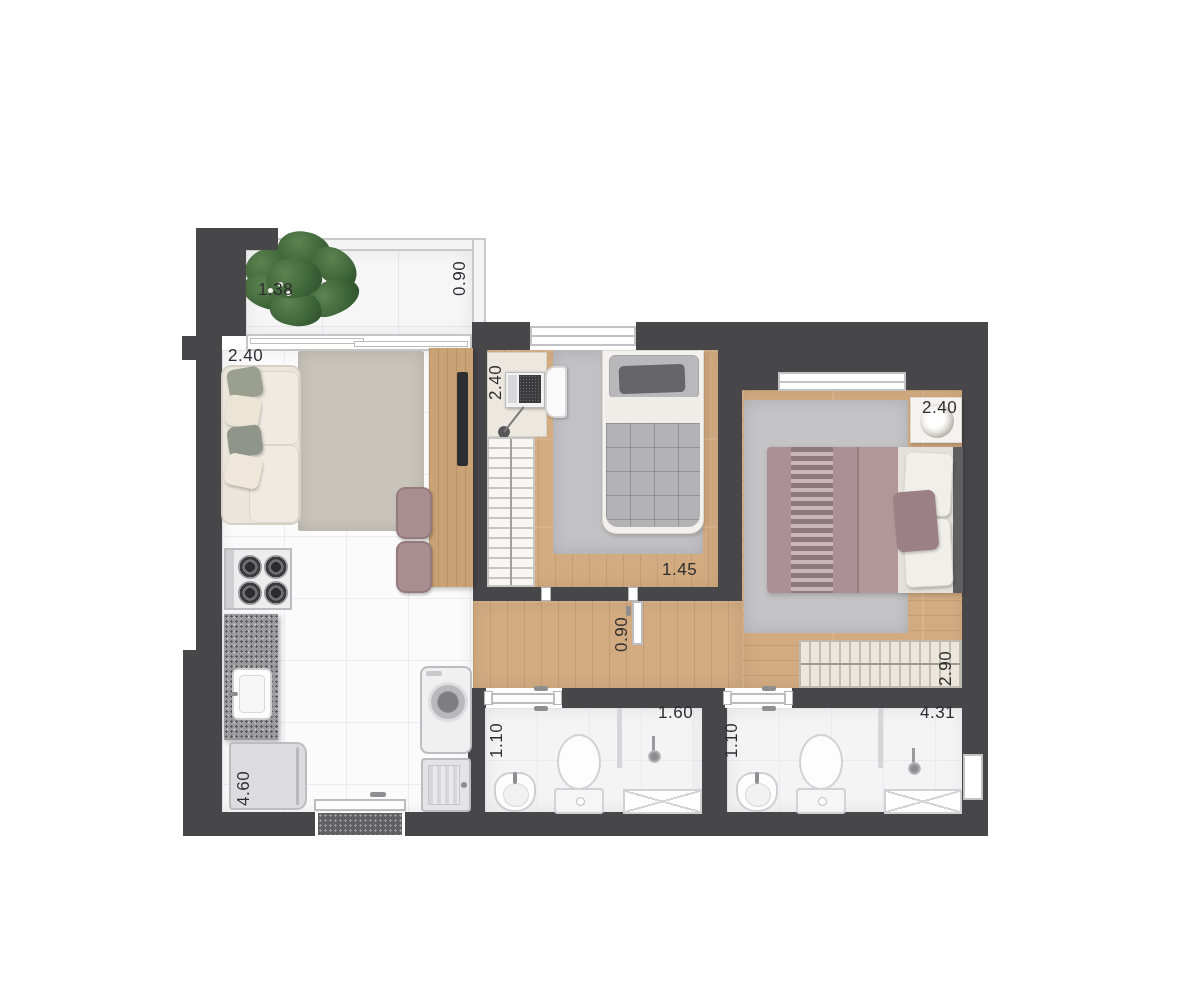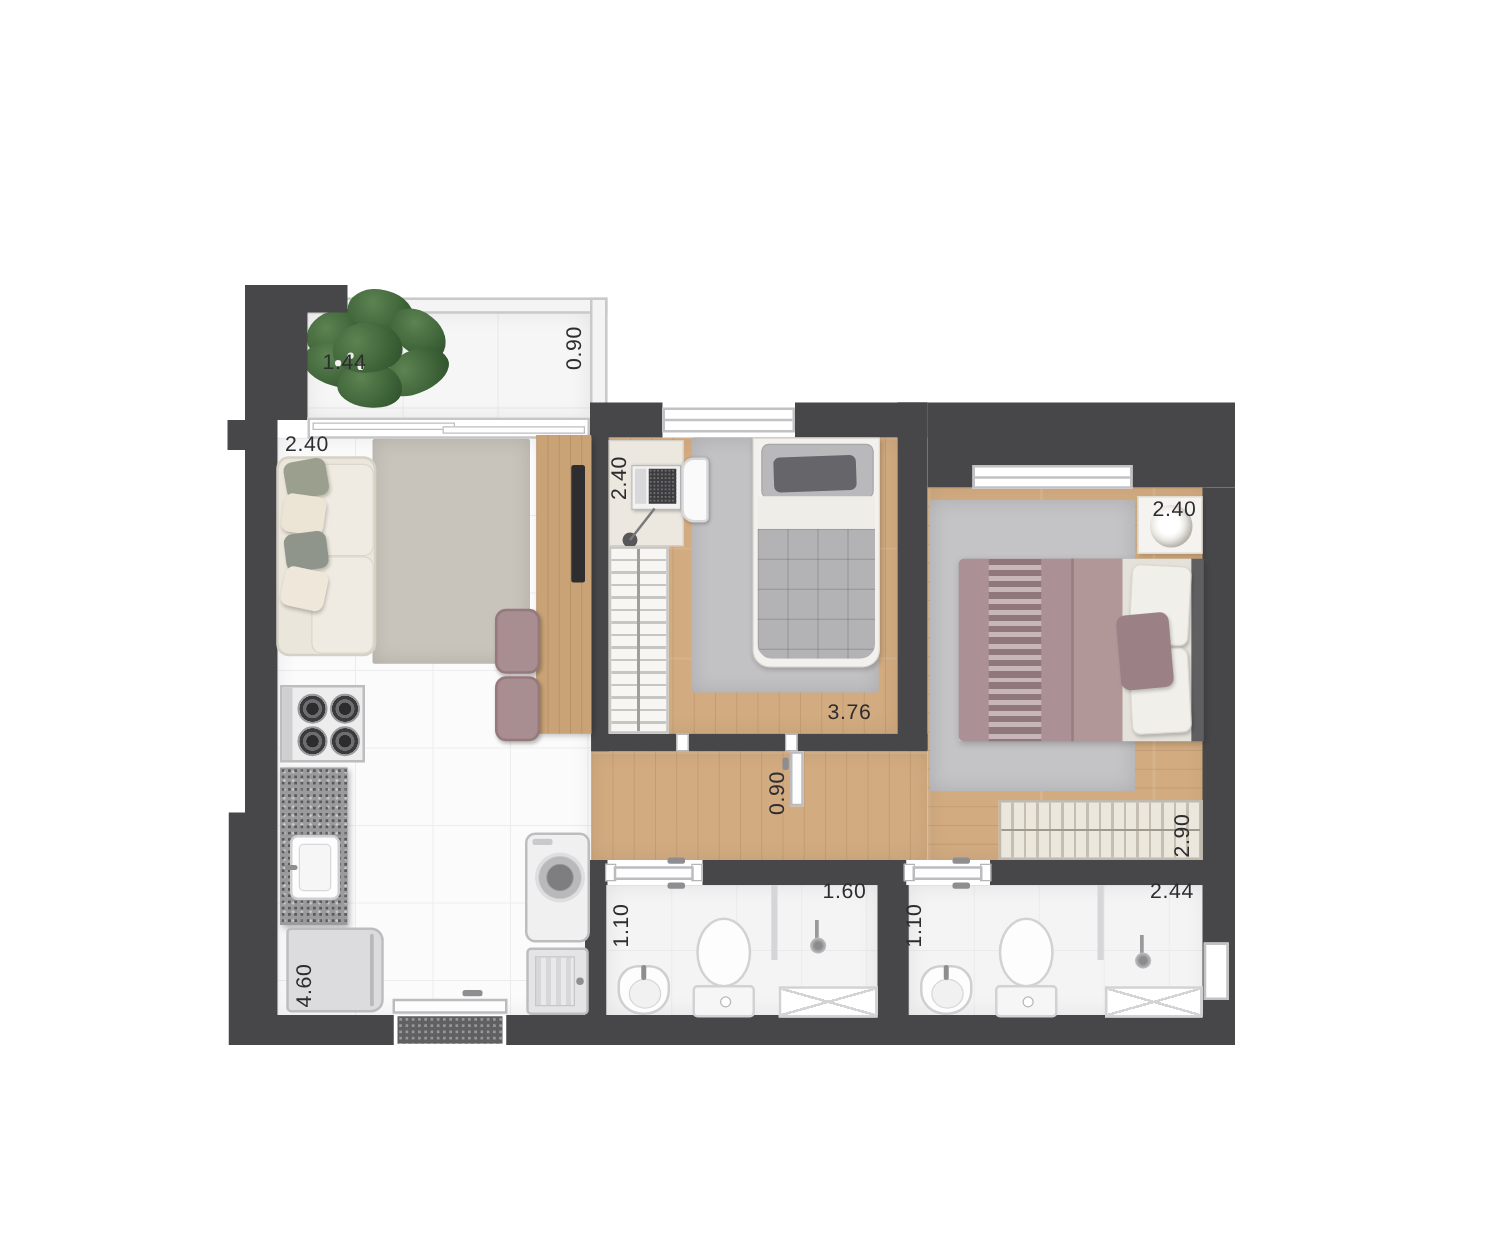--- a/index.html
+++ b/index.html
@@ -258,27 +258,27 @@
     <div style="position:absolute;left:0;bottom:0;width:50px;height:26px;background:#f6f6f7;border:2px solid #d2d2d4;border-radius:4px;box-sizing:border-box;"></div>
     <div style="position:absolute;left:22px;bottom:8px;width:7px;height:7px;border-radius:50%;border:1px solid #b5b5b7;background:#fff;"></div>
   </div>
   <div class="abs" style="left:878px;top:708px;width:5px;height:60px;background:#d6d6d8;"></div>
   <div class="abs" style="left:908px;top:748px;width:20px;height:30px;">
     <div style="position:absolute;left:4px;top:0;width:3px;height:16px;background:#9a9a9d;"></div>
     <div style="position:absolute;left:0;top:14px;width:13px;height:13px;border-radius:50%;background:radial-gradient(#8b8b8e 30%,#c2c2c4 70%);"></div>
   </div>
   <div class="tray" style="left:884px;top:789px;width:78px;height:25px;"></div>
 
-  <div class="lbl" style="left:258px;top:280px;">1.44</div>
+  <div class="lbl" style="left:258px;top:280px;">1.38</div>
   <div class="vlbl" style="left:450px;top:296px;">0.90</div>
   <div class="lbl" style="left:228px;top:346px;">2.40</div>
   <div class="vlbl" style="left:486px;top:400px;">2.40</div>
-  <div class="lbl" style="left:662px;top:560px;">3.76</div>
+  <div class="lbl" style="left:662px;top:560px;">1.45</div>
   <div class="vlbl" style="left:612px;top:652px;">0.90</div>
   <div class="lbl" style="left:922px;top:398px;">2.40</div>
   <div class="vlbl" style="left:936px;top:686px;">2.90</div>
   <div class="vlbl" style="left:487px;top:758px;">1.10</div>
   <div class="lbl" style="left:658px;top:703px;">1.60</div>
   <div class="vlbl" style="left:722px;top:758px;">1.10</div>
-  <div class="lbl" style="left:920px;top:703px;">2.44</div>
+  <div class="lbl" style="left:920px;top:703px;">4.31</div>
   <div class="vlbl" style="left:234px;top:806px;">4.60</div>
 
 </div>
 
 </body></html>

